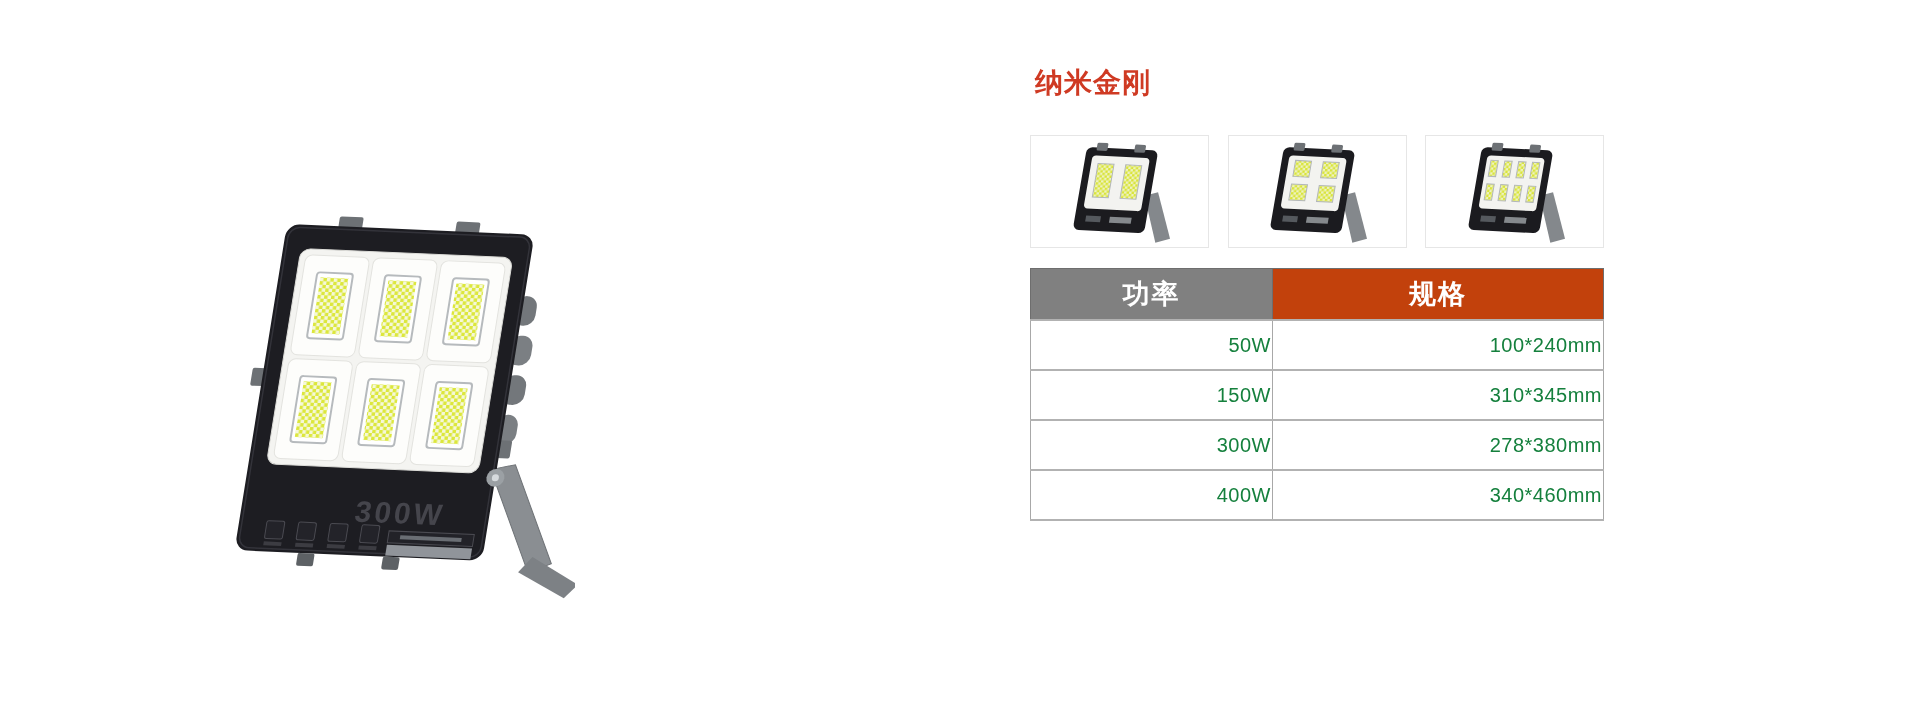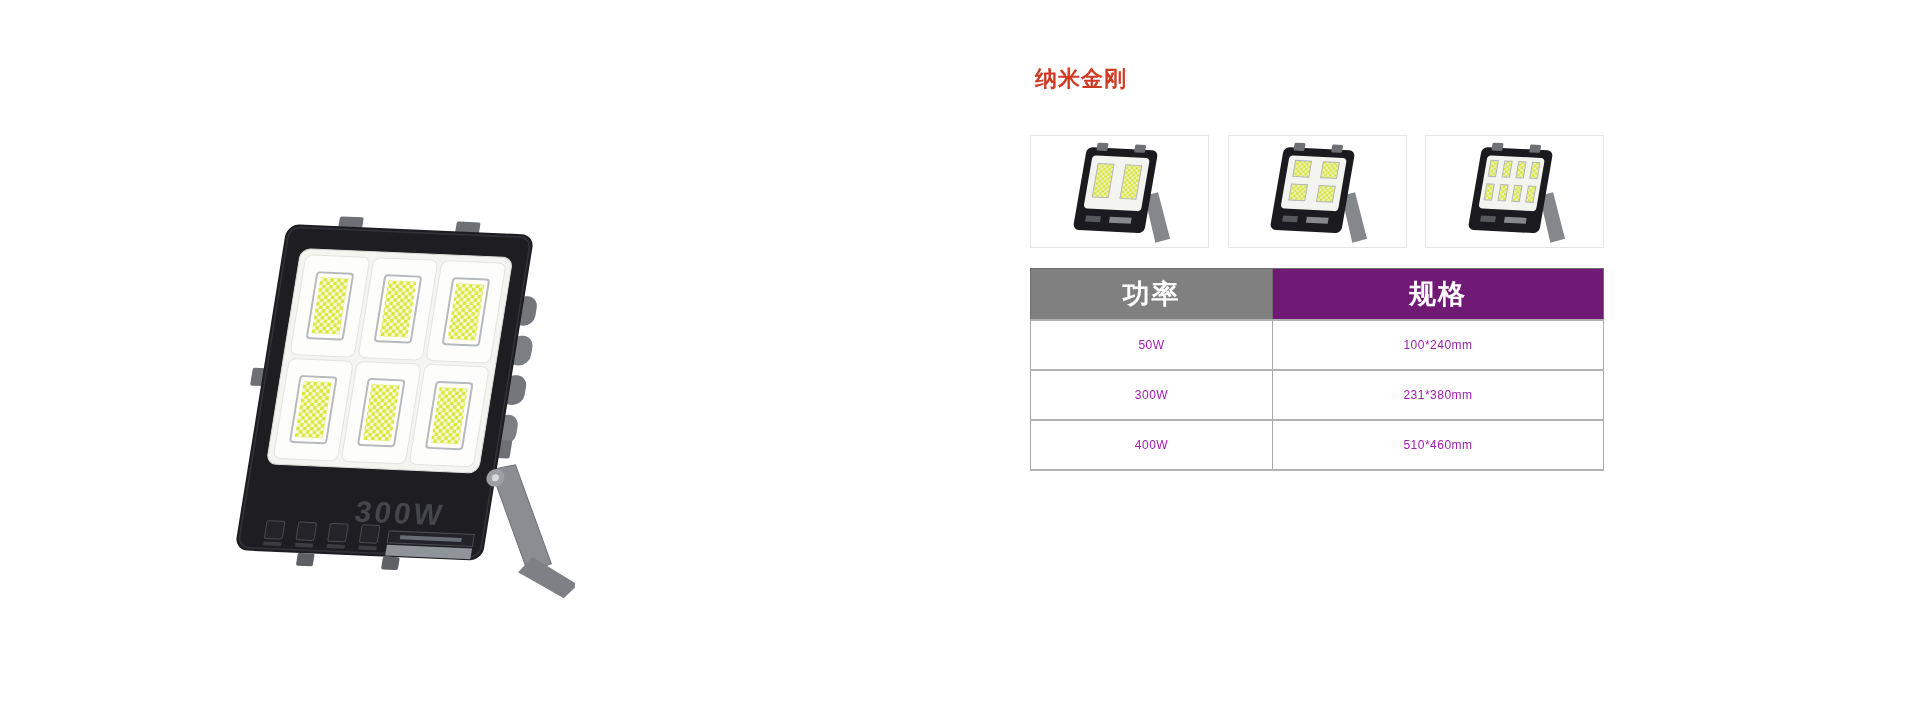--- a/index.html
+++ b/index.html
@@ -6,43 +6,43 @@
   .canvas{
     position:relative;width:1920px;height:725px;background:#ffffff;overflow:hidden;
     font-family:"Liberation Sans",sans-serif;
   }
   
   .hero{position:absolute;left:215px;top:210px;width:360px;height:402px;}
   .hero svg{display:block;}
   
   .right-col{position:absolute;left:1030px;top:58px;width:574px;height:560px;}
   .sec-title{
-    position:absolute;left:5px;top:6px;font-size:22px;font-weight:bold;letter-spacing:1px;
+    position:absolute;left:5px;top:6px;font-size:28px;font-weight:bold;letter-spacing:1px;
   }
   .thumbs{
     position:absolute;left:0;top:77px;width:574px;display:flex;justify-content:space-between;
   }
   .thumb{
     width:177px;height:111px;background:#ffffff;border:1px solid #e6e6e6;
     display:flex;align-items:center;justify-content:center;box-sizing:content-box;
   }
   
   table.spec{
     position:absolute;left:0;top:210px;width:574px;border-collapse:collapse;table-layout:fixed;
     border:1px solid #8f8f8f;
   }
   table.spec col.c1{width:242px;}
   table.spec th{
     height:48px;color:#ffffff;font-size:27px;font-weight:600;letter-spacing:2px;
     border:1px solid #6e6e6e;text-align:center;
   }
   table.spec td{
-    height:46px;background:#ffffff;color:#a21caf;font-size:12px;letter-spacing:0.5px;
+    height:46px;background:#ffffff;color:#15803d;font-size:20px;letter-spacing:0.5px;
     border:2px solid #b2b2b2;border-left:1px solid #a8a8a8;border-right:1px solid #a8a8a8;
-    text-align:center;vertical-align:middle;
+    text-align:right;vertical-align:middle;
   }
 </style>
 </head>
 <body>
 
 <div class="canvas">
 
   <div class="hero">
     <svg viewBox="0 0 360 402" width="360" height="402">
       <defs>
@@ -209,33 +209,37 @@
       </div>
 
     <table class="spec">
       <colgroup>
           <col class="c1">
           <col class="c2">
         </colgroup>
       <thead>
         <tr>
           <th style="background: rgb(128, 128, 128); color: rgb(255, 255, 255);">功率</th>
-          <th style="background: #701a75; color: rgb(255, 255, 255); margin-top: 36px;">规格</th>
+          <th style="background: #c2410c; color: rgb(255, 255, 255); margin-top: 36px;">规格</th>
         </tr>
       </thead>
       <tbody id="spec-body">
           <tr>
             <td>50W</td>
             <td>100*240mm</td>
           </tr>
           <tr>
+            <td>150W</td>
+            <td>310*345mm</td>
+          </tr>
+          <tr>
             <td>300W</td>
-            <td>231*380mm</td>
+            <td>278*380mm</td>
           </tr>
           <tr>
             <td>400W</td>
-            <td>510*460mm</td>
+            <td>340*460mm</td>
           </tr>
         </tbody>
     </table>
   </div>
 
 </div>
 
 </body></html>

